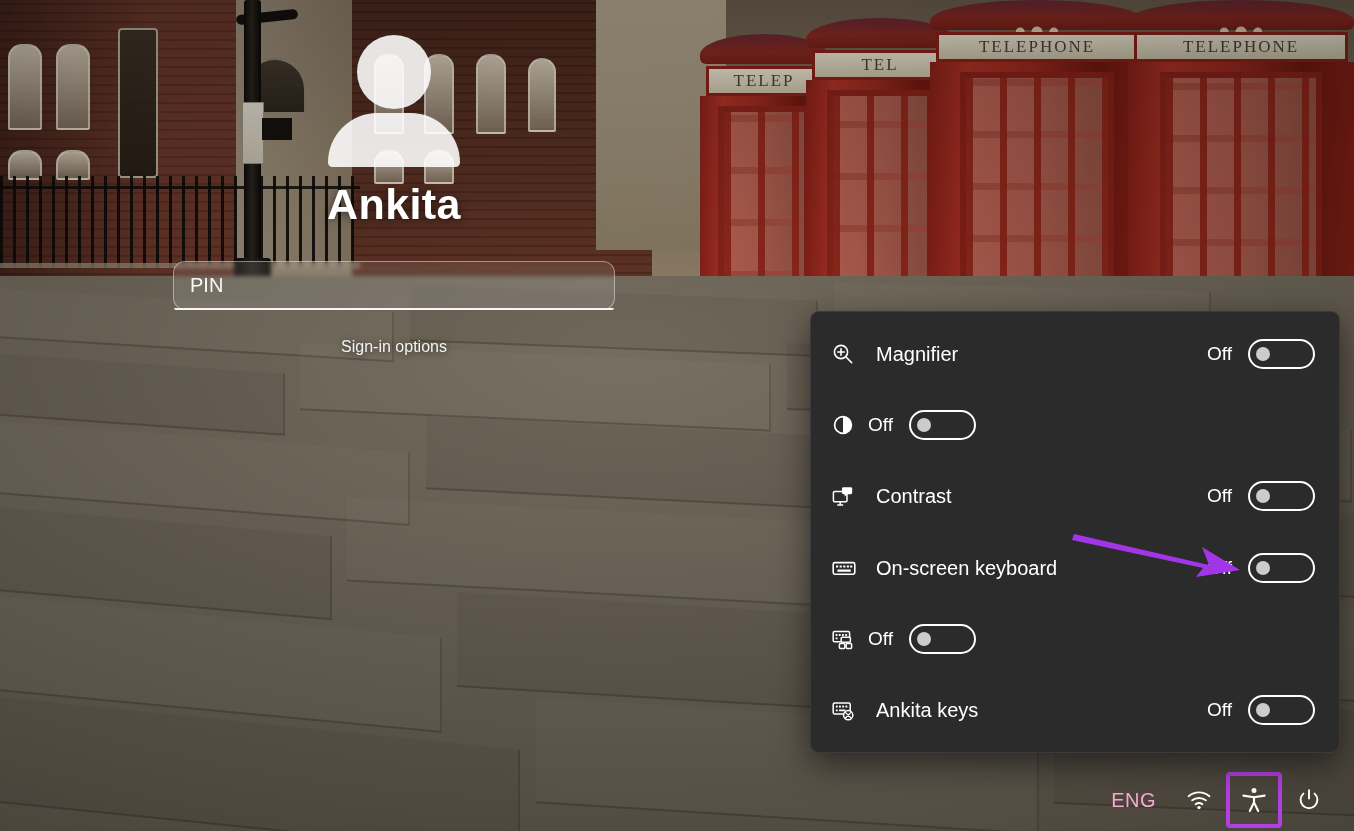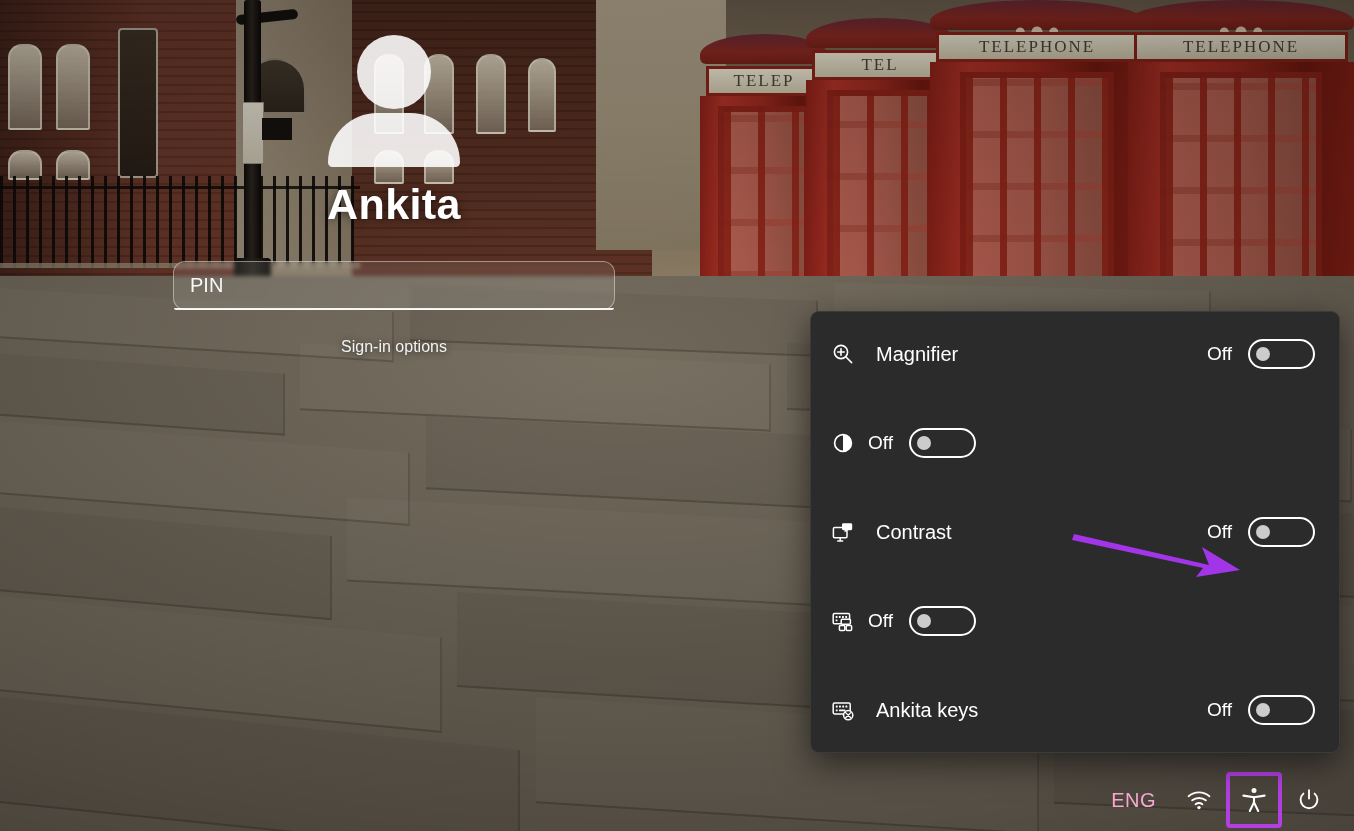--- a/index.html
+++ b/index.html
@@ -430,20 +430,40 @@
           <path d="M12.4 3.2 h7.4 a1.4 1.4 0 0 1 1.4 1.4 v4.2 a1.4 1.4 0 0 1 -1.4 1.4 h-3.6 l-2.6 2.4 v-2.4 h-1.2 a1.4 1.4 0 0 1 -1.4 -1.4 v-4.2 a1.4 1.4 0 0 1 1.4 -1.4 z" fill="currentColor" stroke="none"></path>
         </svg>
       </span>
       <span class="a11y-label">Contrast</span>
       <span class="a11y-state">Off</span>
       <span class="toggle">
         <span class="knob"></span>
       </span>
     </div>
 
+    <div class="a11y-row">
+      <span class="a11y-ico">
+        <svg width="26" height="24" viewBox="0 0 26 24">
+          <rect x="2.2" y="6.6" width="21.6" height="11.6" rx="1.6" fill="none" stroke="currentColor" stroke-width="1.6"></rect>
+          <g fill="currentColor">
+            <rect x="5" y="9.4" width="2.2" height="2.2" rx=".4"></rect>
+            <rect x="8.6" y="9.4" width="2.2" height="2.2" rx=".4"></rect>
+            <rect x="12.2" y="9.4" width="2.2" height="2.2" rx=".4"></rect>
+            <rect x="15.8" y="9.4" width="2.2" height="2.2" rx=".4"></rect>
+            <rect x="19.1" y="9.4" width="2.2" height="2.2" rx=".4"></rect>
+            <rect x="6.4" y="13.4" width="13.4" height="2.4" rx=".5"></rect>
+          </g>
+        </svg>
+      </span>
+      <span class="a11y-label">On-screen keyboard</span>
+      <span class="a11y-state">Off</span>
+      <span class="toggle">
+        <span class="knob"></span>
+      </span>
+    </div>
 
     <div class="a11y-row">
       <span class="a11y-ico">
         <svg width="26" height="24" viewBox="0 0 26 24">
           <rect x="2.2" y="4.6" width="16.4" height="10.2" rx="1.4" fill="none" stroke="currentColor" stroke-width="1.5"></rect>
           <g fill="currentColor">
             <rect x="4.6" y="7" width="1.9" height="1.9" rx=".35"></rect>
             <rect x="7.8" y="7" width="1.9" height="1.9" rx=".35"></rect>
             <rect x="11" y="7" width="1.9" height="1.9" rx=".35"></rect>
             <rect x="14.2" y="7" width="1.9" height="1.9" rx=".35"></rect>

